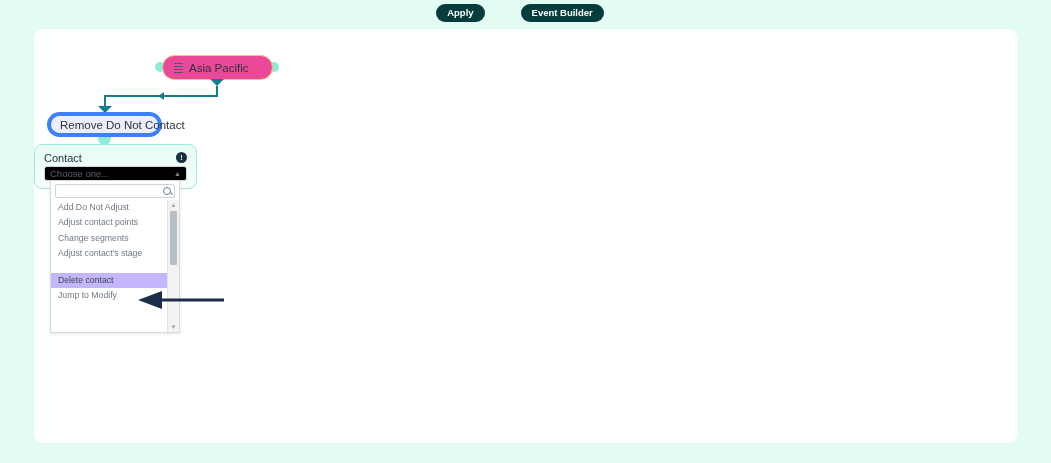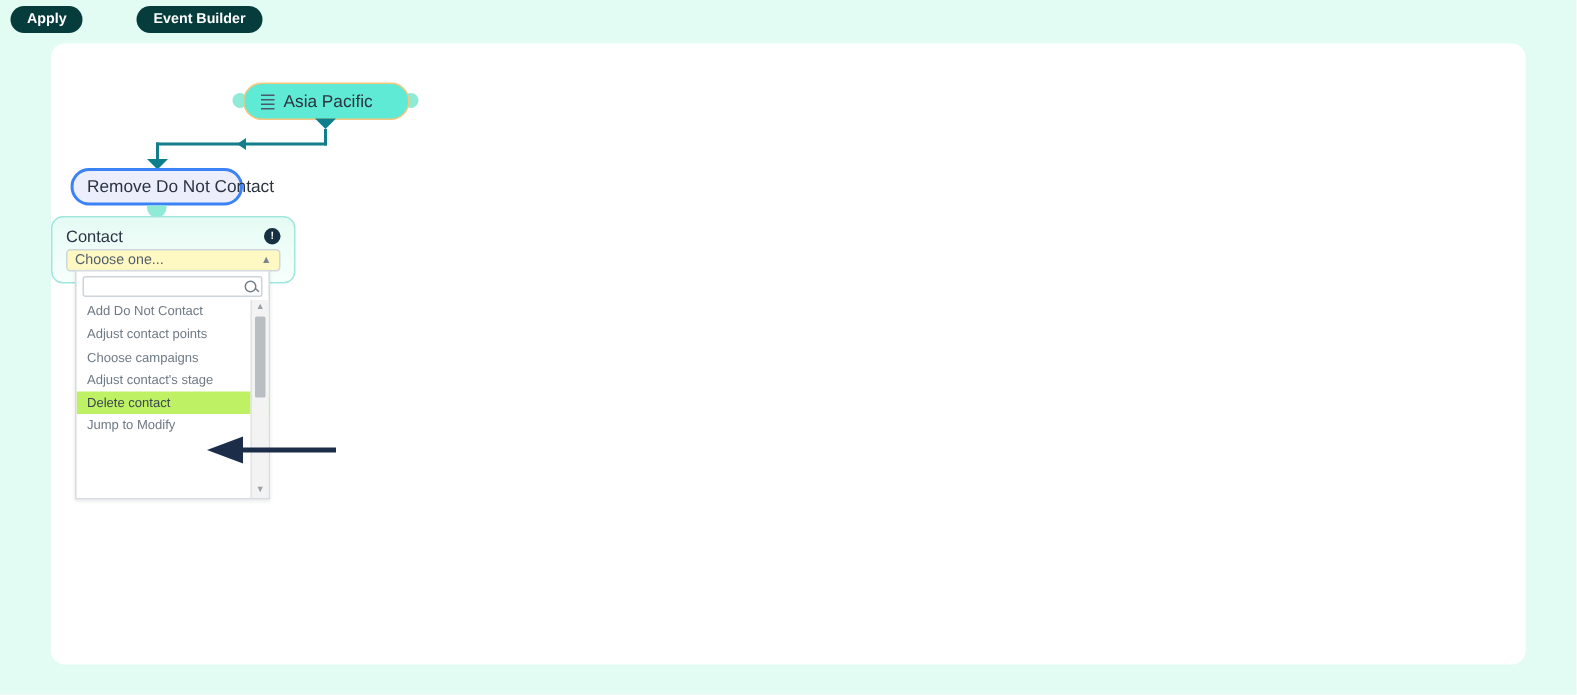--- a/index.html
+++ b/index.html
@@ -16,21 +16,21 @@
   }
 
   
   #topbar {
     position: absolute;
     left: 0; top: 0;
     width: 1051px;
     height: 26px;
     display: flex;
     align-items: center;
-    justify-content: flex-start;
+    justify-content: center;
     padding-right: 18px;
     box-sizing: border-box;
     gap: 29px;
   }
   .pill-btn {
     background: #063c3c;
     color: #ffffff;
     border: none;
     border-radius: 11px;
     font-family: "Liberation Sans", sans-serif;
@@ -66,21 +66,21 @@
     color: #2b3340;
     white-space: nowrap;
   }
 
   
   #node-asia {
     left: 504px;
     top: 55px;
     width: 111px;
     height: 25px;
-    background: #5eead4;
+    background: #ec4899;
     border: 1px solid #f3c77d;
     padding-left: 11px;
   }
   #node-asia .list-icon {
     width: 9px;
     height: 9px;
     margin-right: 6px;
     display: inline-block;
     position: relative;
     flex: 0 0 auto;
@@ -102,21 +102,21 @@
   #knob-asia-l { left: 497px; top: 62px; }
   #knob-asia-r { left: 611px; top: 62px; }
 
   
   #node-remove {
     left: 389px;
     top: 112px;
     width: 115px;
     height: 25px;
     background: #eceefb;
-    border: 2px solid #3b82f6;
+    border: 4px solid #3b82f6;
     padding-left: 9px;
     font-size: 11.5px;
   }
 
   
   .port-top {
     position: absolute;
     width: 0; height: 0;
     border-left: 7px solid transparent;
     border-right: 7px solid transparent;
@@ -185,21 +185,21 @@
     font-weight: bold;
   }
 
   
   #select-control {
     position: absolute;
     left: 386px;
     top: 166px;
     width: 143px;
     height: 15px;
-    background: #fef9c3;
+    background: #000000;
     border: 1px solid #cfd6dc;
     border-radius: 3px;
     box-sizing: border-box;
     display: flex;
     align-items: center;
     padding: 0 5px;
     font-size: 9.5px;
     color: #56606c;
     justify-content: space-between;
     cursor: pointer;
@@ -271,22 +271,23 @@
   .dd-item {
     font-size: 8.7px;
     color: #6f7a85;
     padding: 0 0 0 7px;
     height: 15.3px;
     line-height: 15.3px;
     white-space: nowrap;
     cursor: pointer;
   }
   .dd-item.selected {
-    background: #bef264;
+    background: #c4b5fd;
     color: #3b464f;
+    margin-top: 12px;
   }
 
   
   #dd-scrollbar {
     position: absolute;
     right: 0;
     top: 19px;
     bottom: 0;
     width: 11px;
     background: #f3f3f3;
@@ -371,23 +372,23 @@
   </div>
 
   <div id="dropdown" style="left:16px;top:151px;">
 
     <div id="dd-search-wrap">
       <input id="dd-search-input" type="text" placeholder="" style="">
       <span class="magnifier"></span>
     </div>
 
     <div id="dd-list">
-      <div class="dd-item">Add Do Not Contact</div>
+      <div class="dd-item">Add Do Not Adjust</div>
       <div class="dd-item">Adjust contact points</div>
-      <div class="dd-item">Choose campaigns</div>
+      <div class="dd-item">Change segments</div>
       <div class="dd-item">Adjust contact's stage</div>
       <div class="dd-item selected">Delete contact</div>
       <div class="dd-item">Jump to Modify</div>
     </div>
 
     <div id="dd-scrollbar">
       <div class="sb-arrow" id="sb-up">▲</div>
       <div id="sb-thumb"></div>
       <div class="sb-arrow" id="sb-down">▼</div>
     </div>

